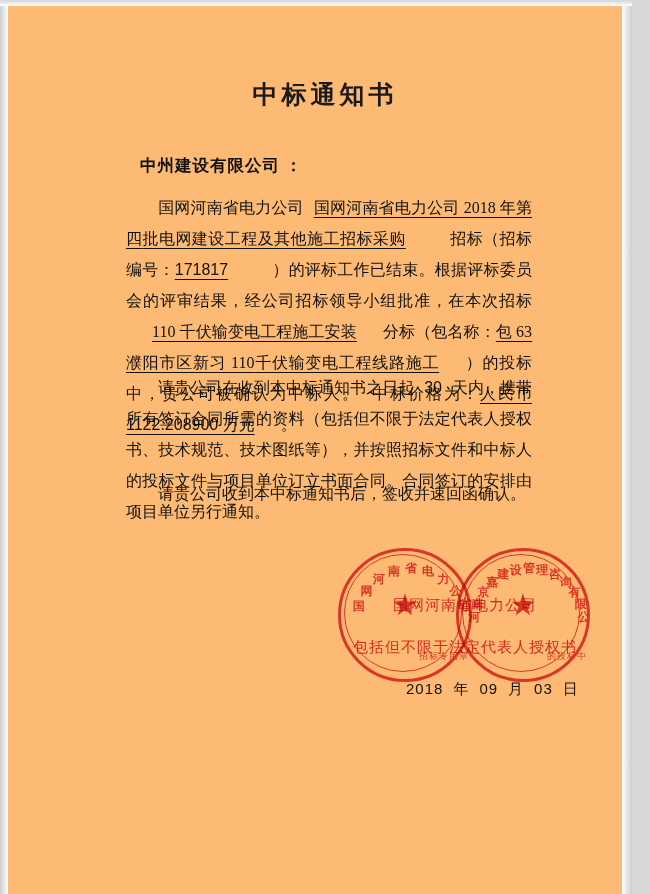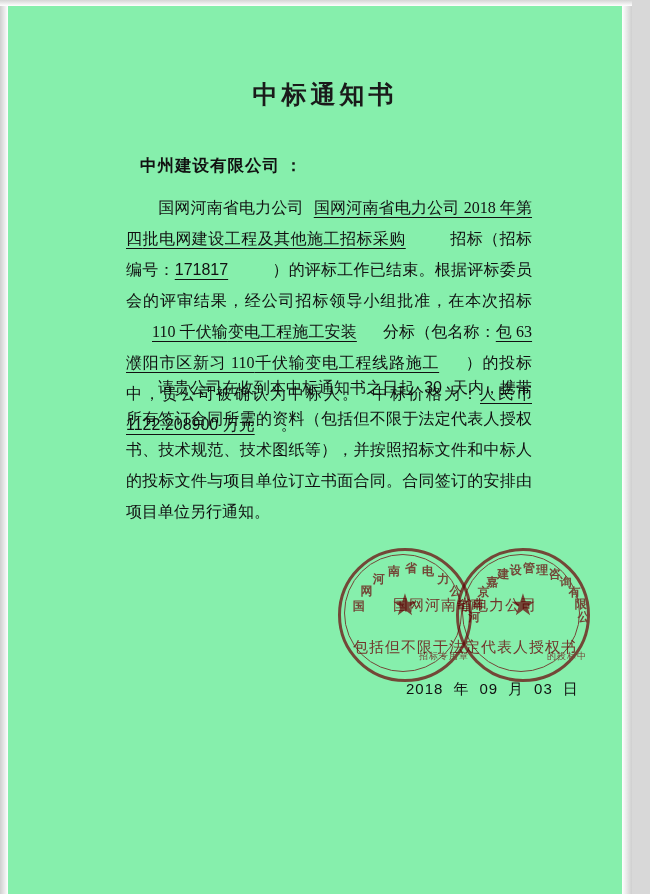--- a/index.html
+++ b/index.html
@@ -7,21 +7,21 @@
     padding: 0;
     background: #d8d8d8;
   }
   body {
     font-family: "Liberation Serif", "DejaVu Serif", serif;
   }
   .page {
     position: relative;
     width: 632px;
     height: 894px;
-    background: #86efac;
+    background: #fdba74;
     overflow: hidden;
     box-sizing: border-box;
   }
   .paper-edge-left {
     position: absolute;
     left: 0; top: 0;
     width: 8px; height: 894px;
     background: linear-gradient(to right, #cfcfcf, #ffffff);
   }
   .paper-edge-right {
@@ -183,20 +183,23 @@
     <div class="recipient">中州建设有限公司 ：</div>
 
     <div class="body-block para1">
       <span class="indent"></span><span>国网河南省电力公司</span><span class="sp"></span><span class="ul">国网河南省电力公司 2018 年第四</span><span class="ul">批电网建设工程及其他施工招标采购</span><span class="ul sp-xwide"></span><span>招标（招标编</span><span>号：</span><span class="ul num">171817</span><span class="ul sp-xwide"></span><span>）的评标工作已结束。根据评标委员会的评</span><span>审结果，经公司招标领导小组批准，在本次招标</span><span class="sp-wide"></span><span class="ul">110 千伏输</span><span class="ul">变电工程施工安装</span><span class="ul sp-wide"></span><span>分标（包名称：</span><span class="ul">包 63 濮阳市区新习 110</span><span class="ul">千伏输变电工程线路施工</span><span class="ul sp-wide"></span><span>）的投标中，贵公司被确认为中标</span><span>人。</span><span class="sp"></span><span>中标价格为：</span><span class="ul num">人民币 1122.208900 万元</span><span class="ul sp-wide"></span><span>。</span>
     </div>
 
     <div class="body-block para2">
       <span class="indent"></span><span>请贵公司在收到本中标通知书之日起</span><span class="sp"></span><span class="num">30</span><span class="sp"></span><span>天内，携带所有</span><span>签订合同所需的资料（包括但不限于法定代表人授权书、技术</span><span>规范、技术图纸等），并按照招标文件和中标人的投标文件与</span><span>项目单位订立书面合同。合同签订的安排由项目单位另行通知。</span>
     </div>
 
+    <div class="body-block para3">
+      <span class="indent"></span><span>请贵公司收到本中标通知书后，签收并速回函确认。</span>
+    </div>
 
     <div class="seal seal-left">
       <div class="seal-inner-ring"></div>
       <div class="seal-arc-text">
         <span style="transform: rotate(-72deg) translate(0,-55px) rotate(72deg);">国</span>
         <span style="transform: rotate(-54deg) translate(0,-55px) rotate(54deg);">网</span>
         <span style="transform: rotate(-36deg) translate(0,-55px) rotate(36deg);">河</span>
         <span style="transform: rotate(-18deg) translate(0,-55px) rotate(18deg);">南</span>
         <span style="transform: rotate(0deg) translate(0,-55px) rotate(0deg);">省</span>
         <span style="transform: rotate(18deg) translate(0,-55px) rotate(-18deg);">电</span>

